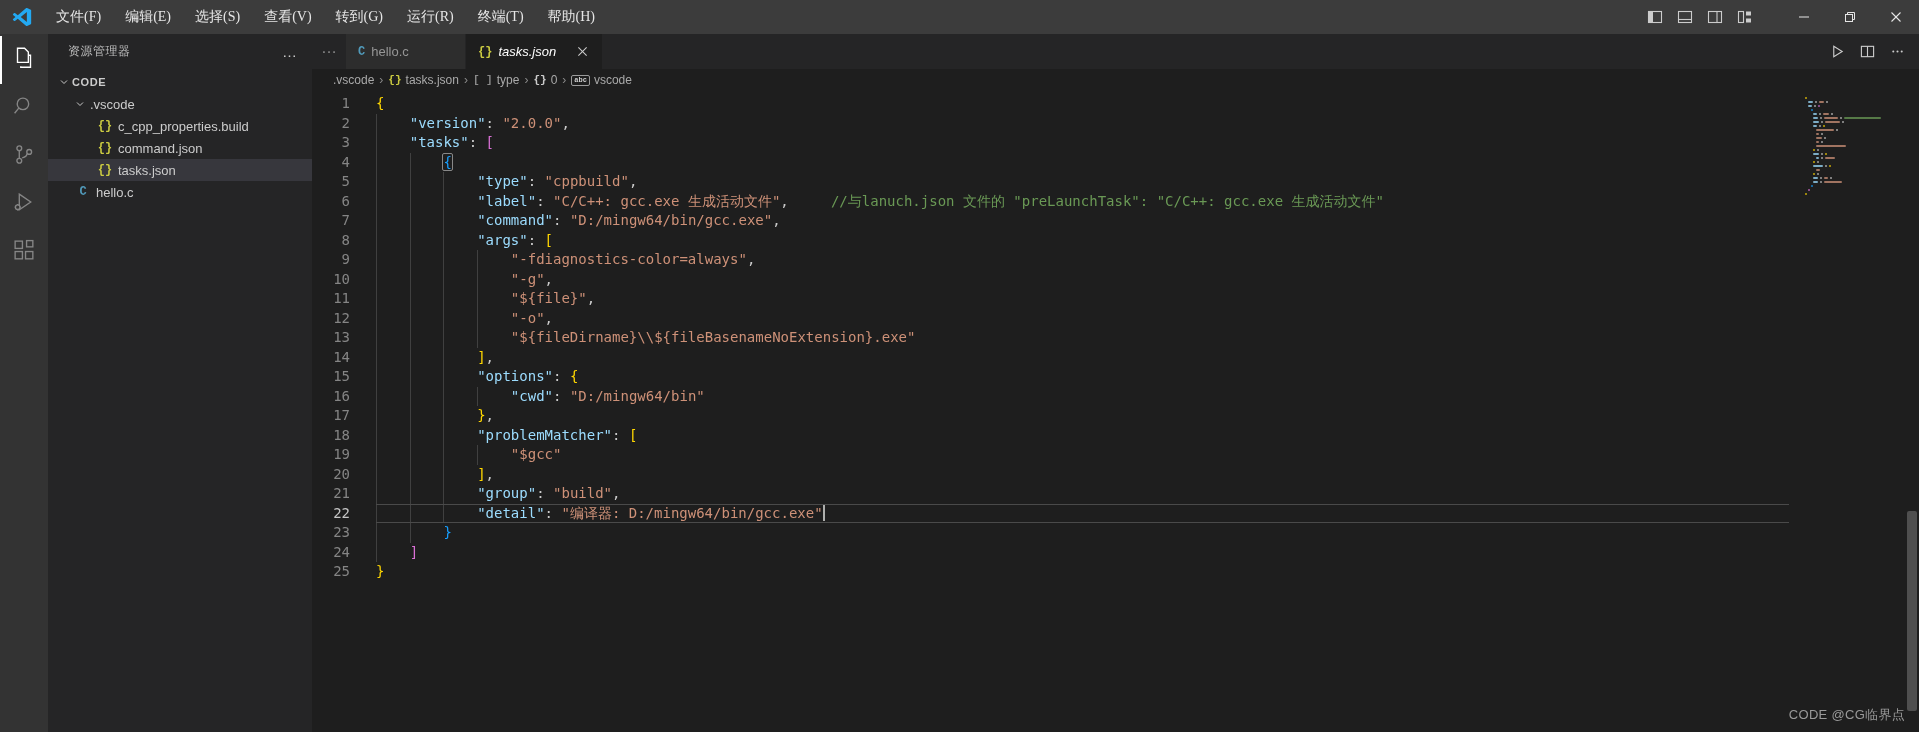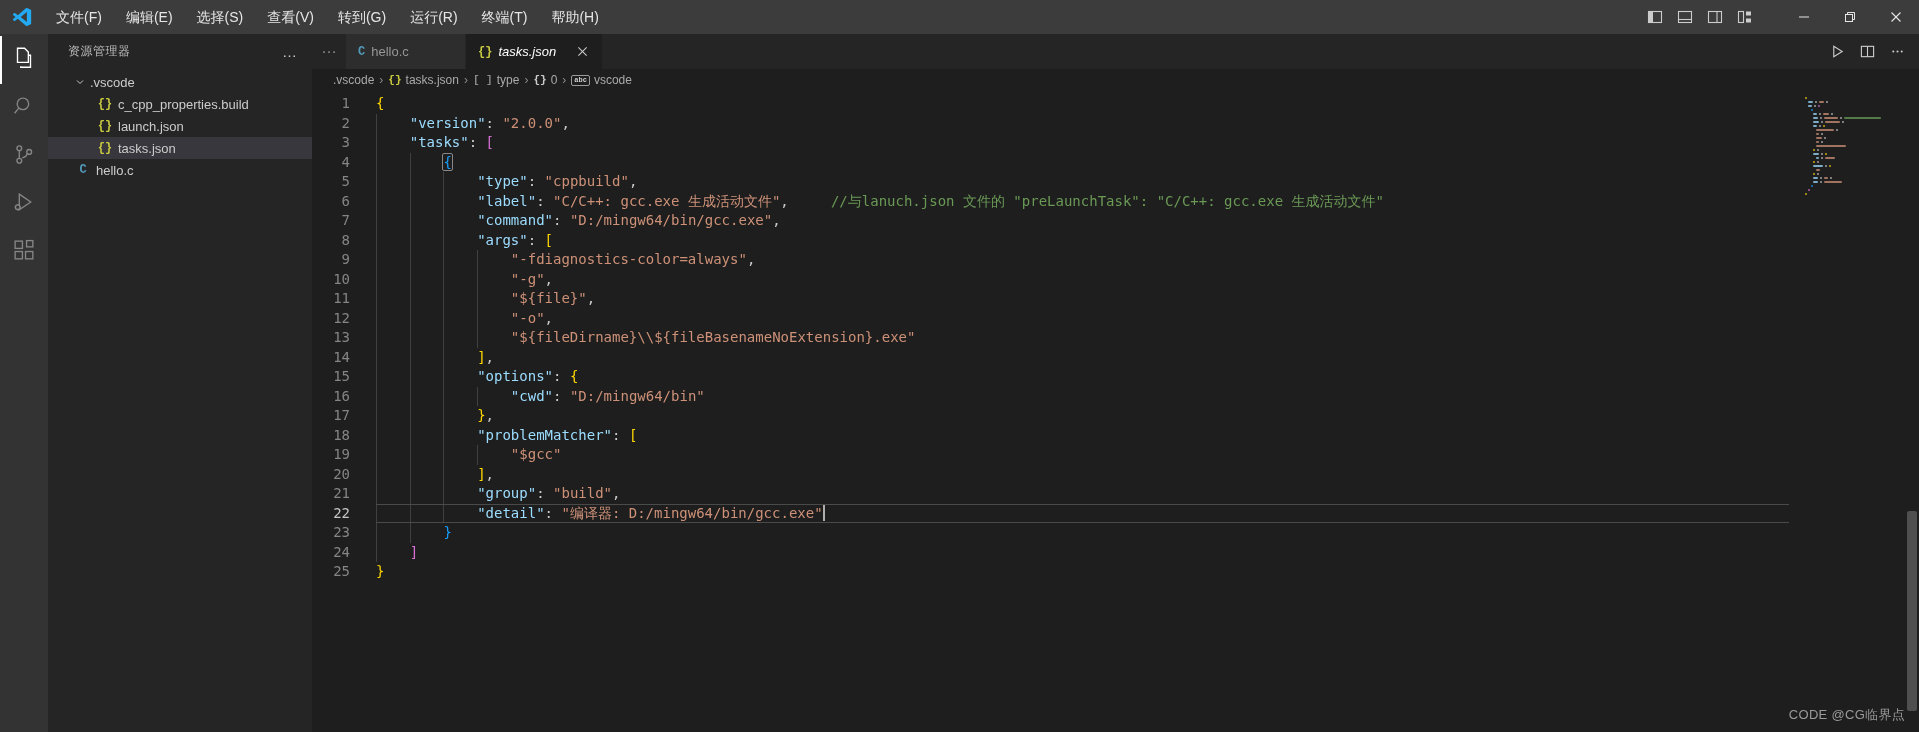--- a/index.html
+++ b/index.html
@@ -12,21 +12,21 @@
   }
   .app { position: relative; width: 1919px; height: 732px; display: flex; flex-direction: column; }
 
   
   .titlebar {
     height: 34px; min-height: 34px; background: #3c3c3c;
     display: flex; align-items: center; position: relative; z-index: 30;
   }
   .vs-logo { width: 44px; height: 34px; display: flex; align-items: center; justify-content: center; }
   .vs-logo svg { display: block; }
-  .menu { display: flex; align-items: center; height: 34px; }
+  .menu { display: flex; align-items: center; height: 34px; font-family: Liberation Serif, serif; }
   .menu-item {
     font-size: 14px; color: #e6e6e6; padding: 3px 10px; margin: 0 2px;
     line-height: 20px; white-space: nowrap; border-radius: 3px; cursor: default;
   }
   .title-center {
     position: absolute; left: 0; right: 0; text-align: center;
     font-size: 13.5px; color: #cccccc; pointer-events: none;
   }
   .win-right { margin-left: auto; display: flex; align-items: center; height: 34px; padding-right: 0; }
   .layout-btns { display: flex; align-items: center; gap: 2px; margin-right: 22px; }
@@ -289,38 +289,46 @@
       </div>
     </div>
 
     <div class="sidebar">
       <div class="sidebar-header">
         <div class="sidebar-title">资源管理器</div>
         <div class="sidebar-actions">…</div>
       </div>
 
       <div class="tree">
+        <div class="tree-row" style="padding-left:8px">
+          <span class="twisty">
+            <svg width="12" height="12" viewBox="0 0 16 16" fill="none" stroke="currentColor" stroke-width="1.3">
+                <polyline points="4,6 8,10 12,6"></polyline>
+              </svg>
+          </span>
+          <span class="root-label">CODE</span>
+        </div>
 
         <div class="tree-row" style="padding-left:24px">
           <span class="twisty">
             <svg width="12" height="12" viewBox="0 0 16 16" fill="none" stroke="currentColor" stroke-width="1.3">
                 <polyline points="4,6 8,10 12,6"></polyline>
               </svg>
           </span>
           <span class="tree-label">.vscode</span>
         </div>
 
         <div class="tree-row" style="padding-left:46px">
           <span class="file-icon icon-json">{}</span>
           <span class="tree-label">c_cpp_properties.build</span>
         </div>
 
         <div class="tree-row" style="padding-left:46px">
           <span class="file-icon icon-json">{}</span>
-          <span class="tree-label">launch.json</span>
+          <span class="tree-label">command.json</span>
         </div>
 
         <div class="tree-row selected" style="padding-left:46px">
           <span class="file-icon icon-json">{}</span>
           <span class="tree-label">tasks.json</span>
         </div>
 
         <div class="tree-row" style="padding-left:24px">
           <span class="file-icon icon-c">C</span>
           <span class="tree-label">hello.c</span>

